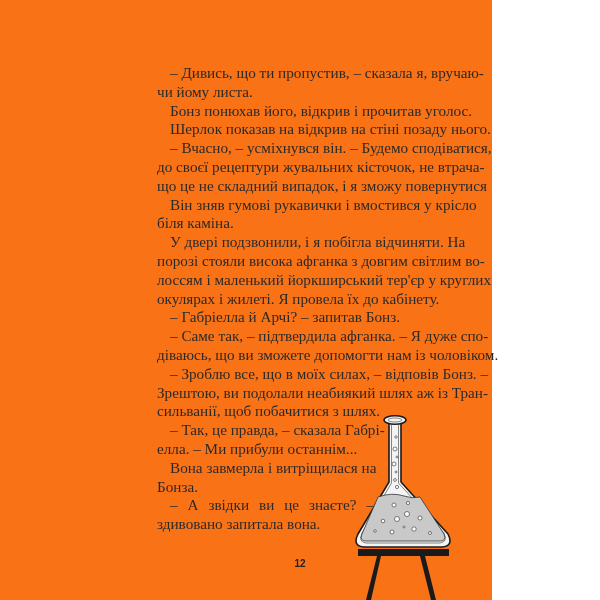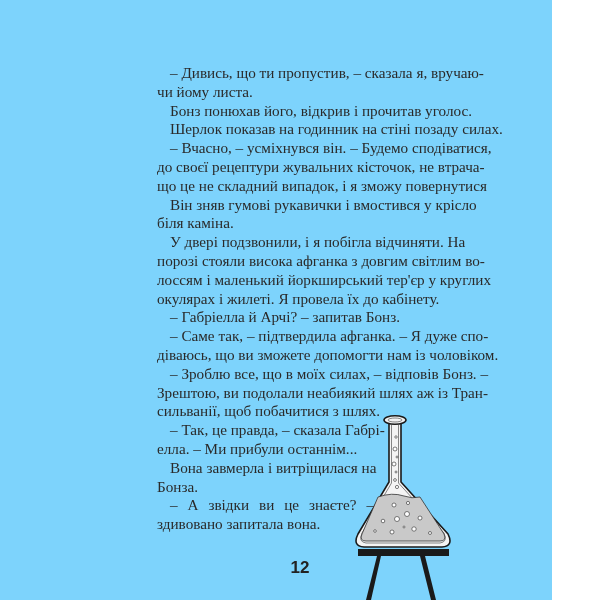--- a/index.html
+++ b/index.html
@@ -1,49 +1,49 @@
 <!DOCTYPE html>
 <html><head>
 <meta charset="utf-8">
 <style>
   html, body { margin: 0; padding: 0; }
   body {
     width: 600px; height: 600px; background: #ffffff;
     position: relative; overflow: hidden;
     font-family: "DejaVu Serif", "Liberation Serif", serif;
   }
-  .page { position: absolute; left: 0; top: 0; width: 552px; height: 600px; background: #7dd3fc; }
+  .page { position: absolute; left: 0; top: 0; width: 492px; height: 600px; background: #f97316; }
   .text-block {
     position: absolute; left: 157px; top: 64px; width: 289px;
     font-family: "Liberation Serif", "DejaVu Serif", serif;
     font-size: 15.2px; line-height: 18.8px; color: #2a2a2a;
   }
   .line {
     display: block; white-space: nowrap; height: 18.8px;
     text-align: justify; text-align-last: justify;
   }
   .line.indent { padding-left: 13px; }
   .line.last { text-align-last: left; }
   .line.narrow { width: 204px; font-family: Liberation Serif, serif; }
   .page-number {
     position: absolute; left: 288px; top: 558px; width: 24px; text-align: center;
     font-family: "Liberation Sans", "DejaVu Sans", sans-serif; font-weight: bold;
-    font-size: 17px; color: #222;
+    font-size: 10px; color: #222;
   }
   .illustration { position: absolute; left: 340px; top: 400px; width: 130px; height: 200px; }
 </style>
 </head>
 <body>
 
 <div class="page">
   <div class="text-block" id="text-block">
       <span class="line indent">– Дивись, що ти пропустив, – сказала я, вручаю-</span>
       <span class="line last">чи йому листа.</span>
       <span class="line indent last">Бонз понюхав його, відкрив і прочитав уголос.</span>
-      <span class="line indent">Шерлок показав на годинник на стіні позаду силах.</span>
+      <span class="line indent">Шерлок показав на відкрив на стіні позаду нього.</span>
       <span class="line indent">– Вчасно, – усміхнувся він. – Будемо сподіватися,</span>
       <span class="line">до своєї рецептури жувальних кісточок, не втрача-</span>
       <span class="line">що це не складний випадок, і я зможу повернутися</span>
       <span class="line indent">Він зняв гумові рукавички і вмостився у крісло</span>
       <span class="line last">біля каміна.</span>
       <span class="line indent">У двері подзвонили, і я побігла відчиняти. На</span>
       <span class="line">порозі стояли висока афганка з довгим світлим во-</span>
       <span class="line">лоссям і маленький йоркширський тер'єр у круглих</span>
       <span class="line last">окулярах і жилеті. Я провела їх до кабінету.</span>
       <span class="line indent last">– Габріелла й Арчі? – запитав Бонз.</span>

